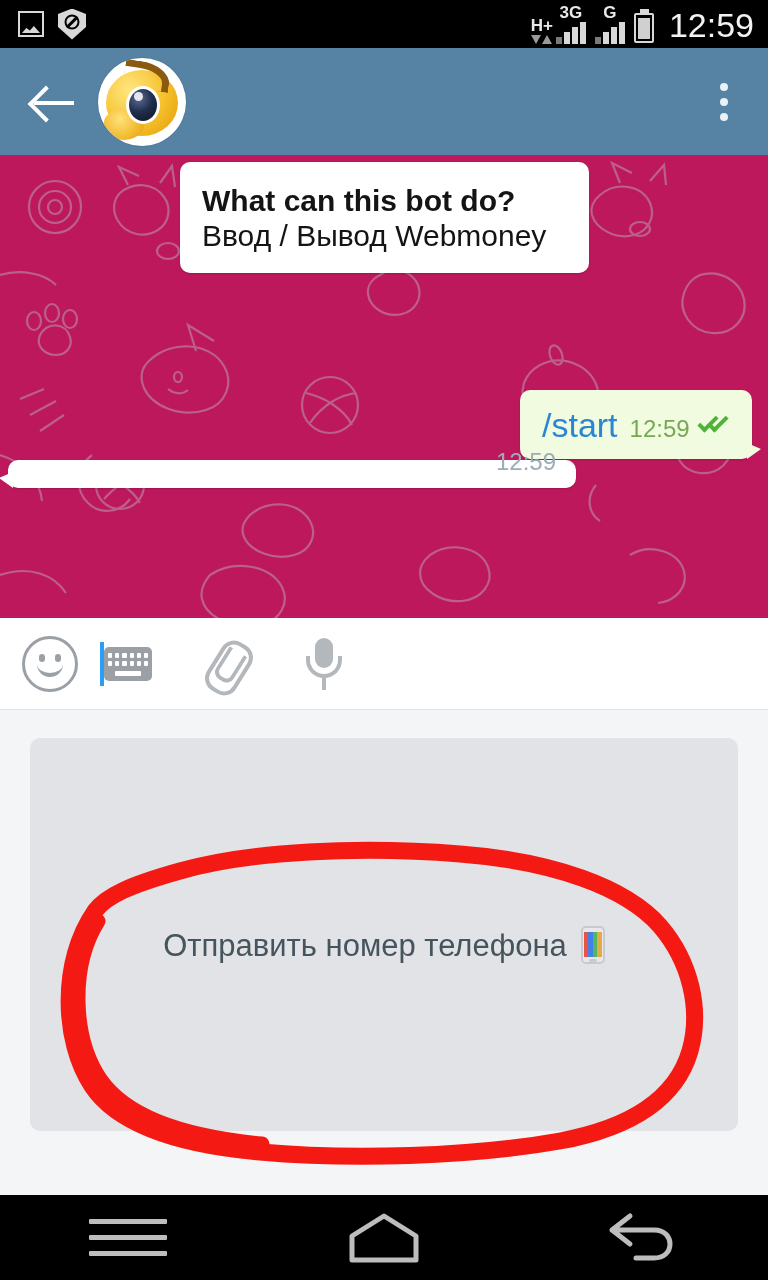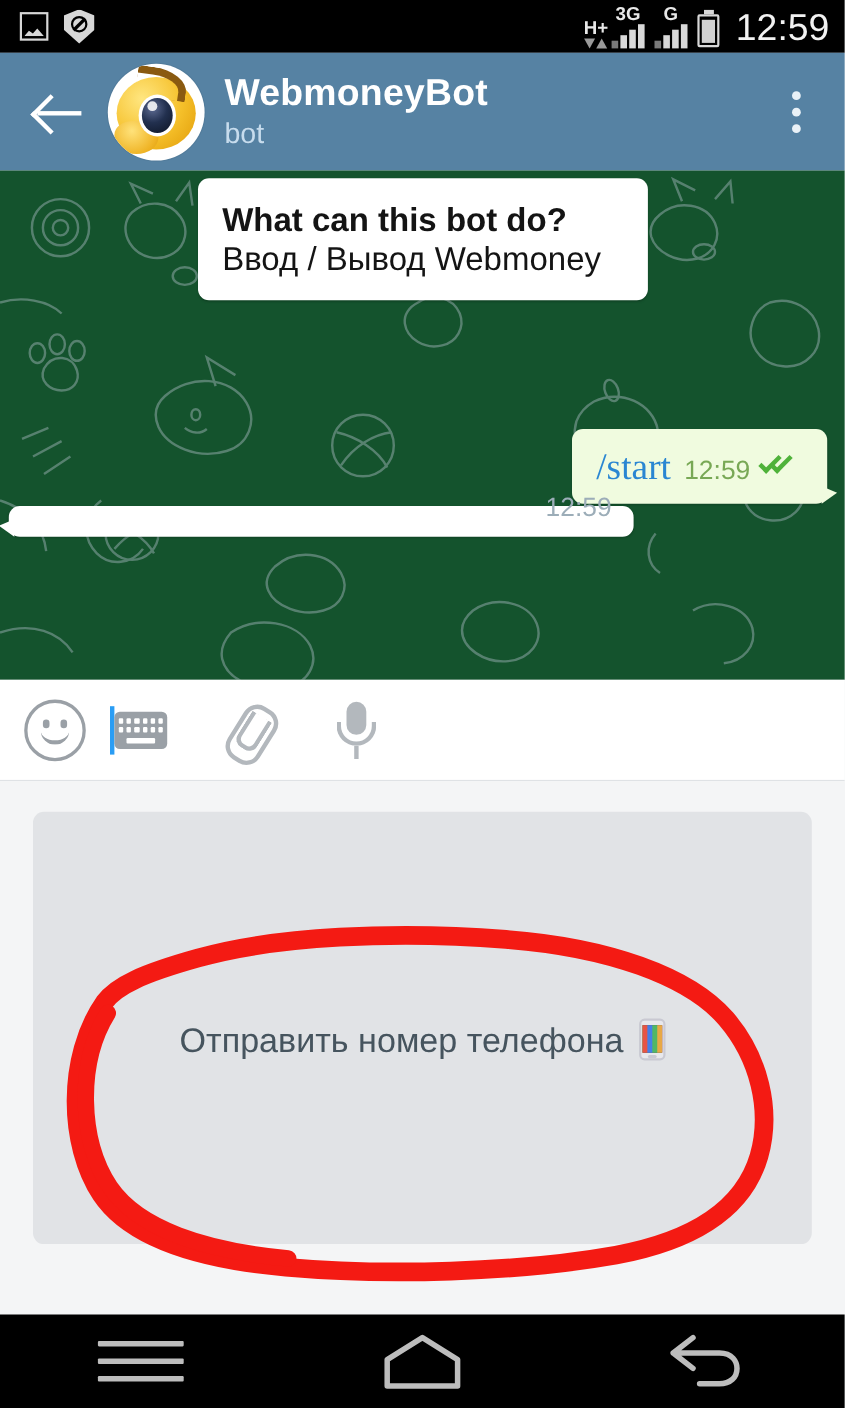--- a/index.html
+++ b/index.html
@@ -110,21 +110,21 @@
   .titlebox{ margin-left:18px; display:flex; flex-direction:column; justify-content:center; }
   .bot-title{ color:#ffffff; font-size:34px; font-weight:700; line-height:1.1; letter-spacing:.2px;}
   .bot-sub{ color:#c7dced; font-size:26px; line-height:1.25; margin-top:2px;}
   .kebab{ margin-left:auto; width:44px;height:56px;display:flex;flex-direction:column;
           align-items:center;justify-content:center;gap:7px;cursor:pointer;}
   .kebab i{ width:8px;height:8px;border-radius:50%;background:#e9f1f7;display:block;}
 
   
   .chat{
     position:absolute; top:155px; left:0; width:768px; height:463px;
-    background:#14532d; overflow:hidden;
+    background:#be185d; overflow:hidden;
   }
   .chat .wall{ position:absolute; inset:0; opacity:.55; }
 
   .bubble{
     position:absolute; background:#ffffff; border-radius:10px;
     box-shadow:0 1px 2px rgba(0,0,0,.18);
   }
   .b-info{ left:180px; top:7px; width:409px; padding:22px 24px 20px 22px; }
   .b-info .l1{ font-size:30px; font-weight:700; color:#141414; line-height:1.15; }
   .b-info .l2{ font-size:30px; color:#141414; line-height:1.15; }
@@ -136,21 +136,21 @@
   }
   .b-out{
     left:520px; top:235px; width:232px; background:#f0fbdf; padding:16px 18px 14px 22px;
     display:flex; align-items:baseline;
   }
   .b-out:after{
     content:""; position:absolute; right:-9px; bottom:0px; width:0;height:0;
     border-left:14px solid #f0fbdf; border-bottom:10px solid transparent;
     border-top:6px solid transparent;
   }
-  .b-out .cmd{ font-size:34px; color:#2a86d2; font-weight:400;font-family:Liberation Serif, serif; }
+  .b-out .cmd{ font-size:34px; color:#2a86d2; font-weight:400; }
   .b-out .tm{ font-size:24px; color:#78a855; margin-left:12px; }
   .b-out .checks{ margin-left:8px; position:relative; width:34px;height:22px;display:inline-block;}
   .b-out .checks b, .b-out .checks u{
     position:absolute; display:block; width:20px;height:10px;
     border-left:4px solid #4fb23a; border-bottom:4px solid #4fb23a;
     transform:rotate(-45deg); text-decoration:none;
   }
   .b-out .checks b{ left:0; top:2px; }
   .b-out .checks u{ left:10px; top:2px; }
 
@@ -316,24 +316,20 @@
 
 <div class="appbar">
   <div class="backarrow"></div>
   <div class="avatar">
     <span class="av-blob"></span>
     <span class="av-chin"></span>
     <span class="av-brow"></span>
     <span class="av-eye"></span>
     <span class="av-pupil"></span>
     <span class="av-gl"></span>
-  </div>
-  <div class="titlebox">
-    <span class="bot-title">WebmoneyBot</span>
-    <span class="bot-sub">bot</span>
   </div>
   <div class="kebab">
       <i></i>
       <i></i>
       <i></i>
     </div>
 </div>
 
 <div class="chat">
   <svg class="wall" viewBox="0 0 768 463">

